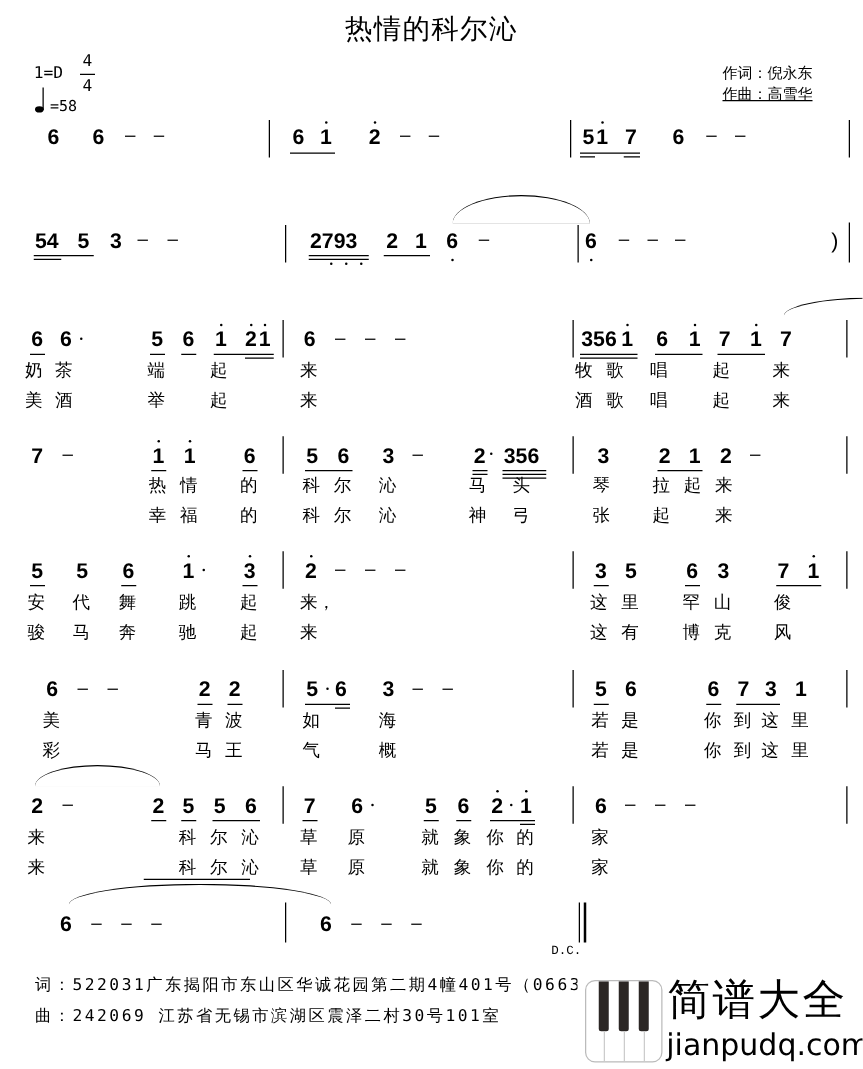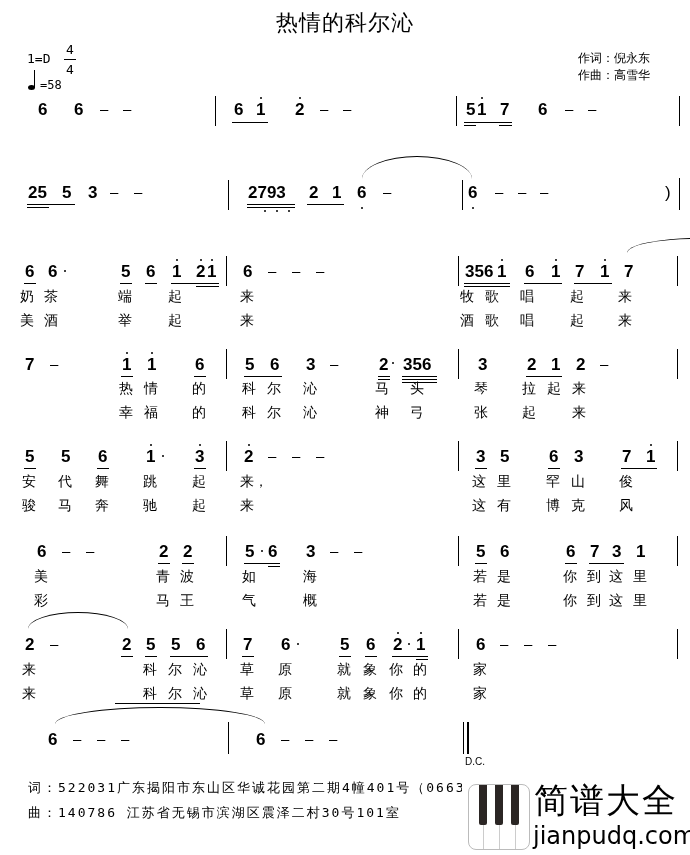--- a/index.html
+++ b/index.html
@@ -26,21 +26,21 @@
 
 <div class="abs title">热情的科尔沁</div>
 <div class="abs meta" style="left:27px;top:51px;">1=D</div>
 <div class="abs meta" style="left:66px;top:42px;">4</div>
 <div class="abs" style="left:64px;top:59px;width:12px;height:1px;background:#000;"></div>
 <div class="abs meta" style="left:66px;top:62px;">4</div>
 <div class="abs" style="left:34px;top:70px;width:1px;height:18px;background:#000;"></div>
 <div class="abs" style="left:28px;top:85px;width:7px;height:5px;background:#000;border-radius:50%;"></div>
 <div class="abs meta" style="left:40px;top:78px;font-size:12px;">=58</div>
 <div class="abs credits" style="left:578px;top:50px;">作词：倪永东</div>
-<div class="abs credits" style="left:578px;top:67px;">作曲：高雪华</div>
+<div class="abs credits" style="left:578px;top:67px;text-decoration:underline;">作曲：高雪华</div>
 
 <div>
   <span class="note" style="left:38px;top:100px;">6</span>
   <span class="note" style="left:74px;top:100px;">6</span>
   <span class="dash" style="left:100px;top:100px;">–</span>
   <span class="dash" style="left:123px;top:100px;">–</span>
   <div class="bar" style="left:215px;top:96px;height:30px;"></div>
   <span class="note" style="left:234px;top:100px;">6</span>
   <span class="note" style="left:256px;top:100px;">1</span>
     <div class="dot" style="left:260px;top:97px;"></div>
@@ -57,21 +57,21 @@
   <div class="ul" style="left:464px;top:122px;width:48px;"></div>
   <div class="ul" style="left:464px;top:125px;width:12px;"></div>
   <div class="ul" style="left:499px;top:125px;width:13px;"></div>
   <span class="note" style="left:538px;top:100px;">6</span>
   <span class="dash" style="left:565px;top:100px;">–</span>
   <span class="dash" style="left:588px;top:100px;">–</span>
   <div class="bar" style="left:679px;top:96px;height:30px;"></div>
 </div>
 
 <div>
-  <span class="note" style="left:28px;top:183px;">25</span>
+  <span class="note" style="left:28px;top:183px;">54</span>
   <span class="note" style="left:62px;top:183px;">5</span>
   <div class="ul" style="left:27px;top:204px;width:48px;"></div>
   <div class="ul" style="left:27px;top:207px;width:22px;"></div>
   <span class="note" style="left:88px;top:183px;">3</span>
   <span class="dash" style="left:110px;top:183px;">–</span>
   <span class="dash" style="left:134px;top:183px;">–</span>
   <div class="bar" style="left:228px;top:180px;height:30px;"></div>
   <span class="note" style="left:248px;top:183px;">2793</span>
   <div class="ul" style="left:247px;top:204px;width:48px;"></div>
   <div class="ul" style="left:247px;top:207px;width:48px;"></div>
@@ -392,25 +392,25 @@
   <span class="note" style="left:48px;top:730px;">6</span>
   <span class="dash" style="left:73px;top:730px;">–</span>
   <span class="dash" style="left:97px;top:730px;">–</span>
   <span class="dash" style="left:121px;top:730px;">–</span>
   <div class="bar" style="left:228px;top:722px;height:32px;"></div>
   <span class="note" style="left:256px;top:730px;">6</span>
   <span class="dash" style="left:281px;top:730px;">–</span>
   <span class="dash" style="left:305px;top:730px;">–</span>
   <span class="dash" style="left:329px;top:730px;">–</span>
   <div class="bar" style="left:463px;top:722px;height:32px;width:3px;border-left:1px solid #000;background:transparent;border-right:2px solid #000;"></div>
-  <span class="abs" style="left:441px;top:756px;font-size:10px;font-family:Liberation Sans, sans-serif;margin-left:24px;">D.C.</span>
+  <span class="abs" style="left:441px;top:756px;font-size:10px;font-family:Liberation Mono, monospace;">D.C.</span>
 </div>
 
 <div class="abs footer" style="left:28px;top:779px;white-space:nowrap;">词：522031广东揭阳市东山区华诚花园第二期4幢401号（0663)3225507</div>
-<div class="abs footer" style="left:28px;top:804px;white-space:nowrap;">曲：140786 江苏省无锡市滨湖区震泽二村30号101室</div>
+<div class="abs footer" style="left:28px;top:804px;white-space:nowrap;">曲：242069 江苏省无锡市滨湖区震泽二村30号101室</div>
 
 <div class="abs" style="left:462px;top:776px;width:228px;height:79px;background:#fff;">
 </div>
 <div class="logo-box">
   <div class="key" style="left:10px;"></div>
   <div class="key" style="left:26px;"></div>
   <div class="key" style="left:42px;"></div>
   <div class="keyline" style="left:14px;"></div>
   <div class="keyline" style="left:30px;"></div>
   <div class="keyline" style="left:46px;"></div>

